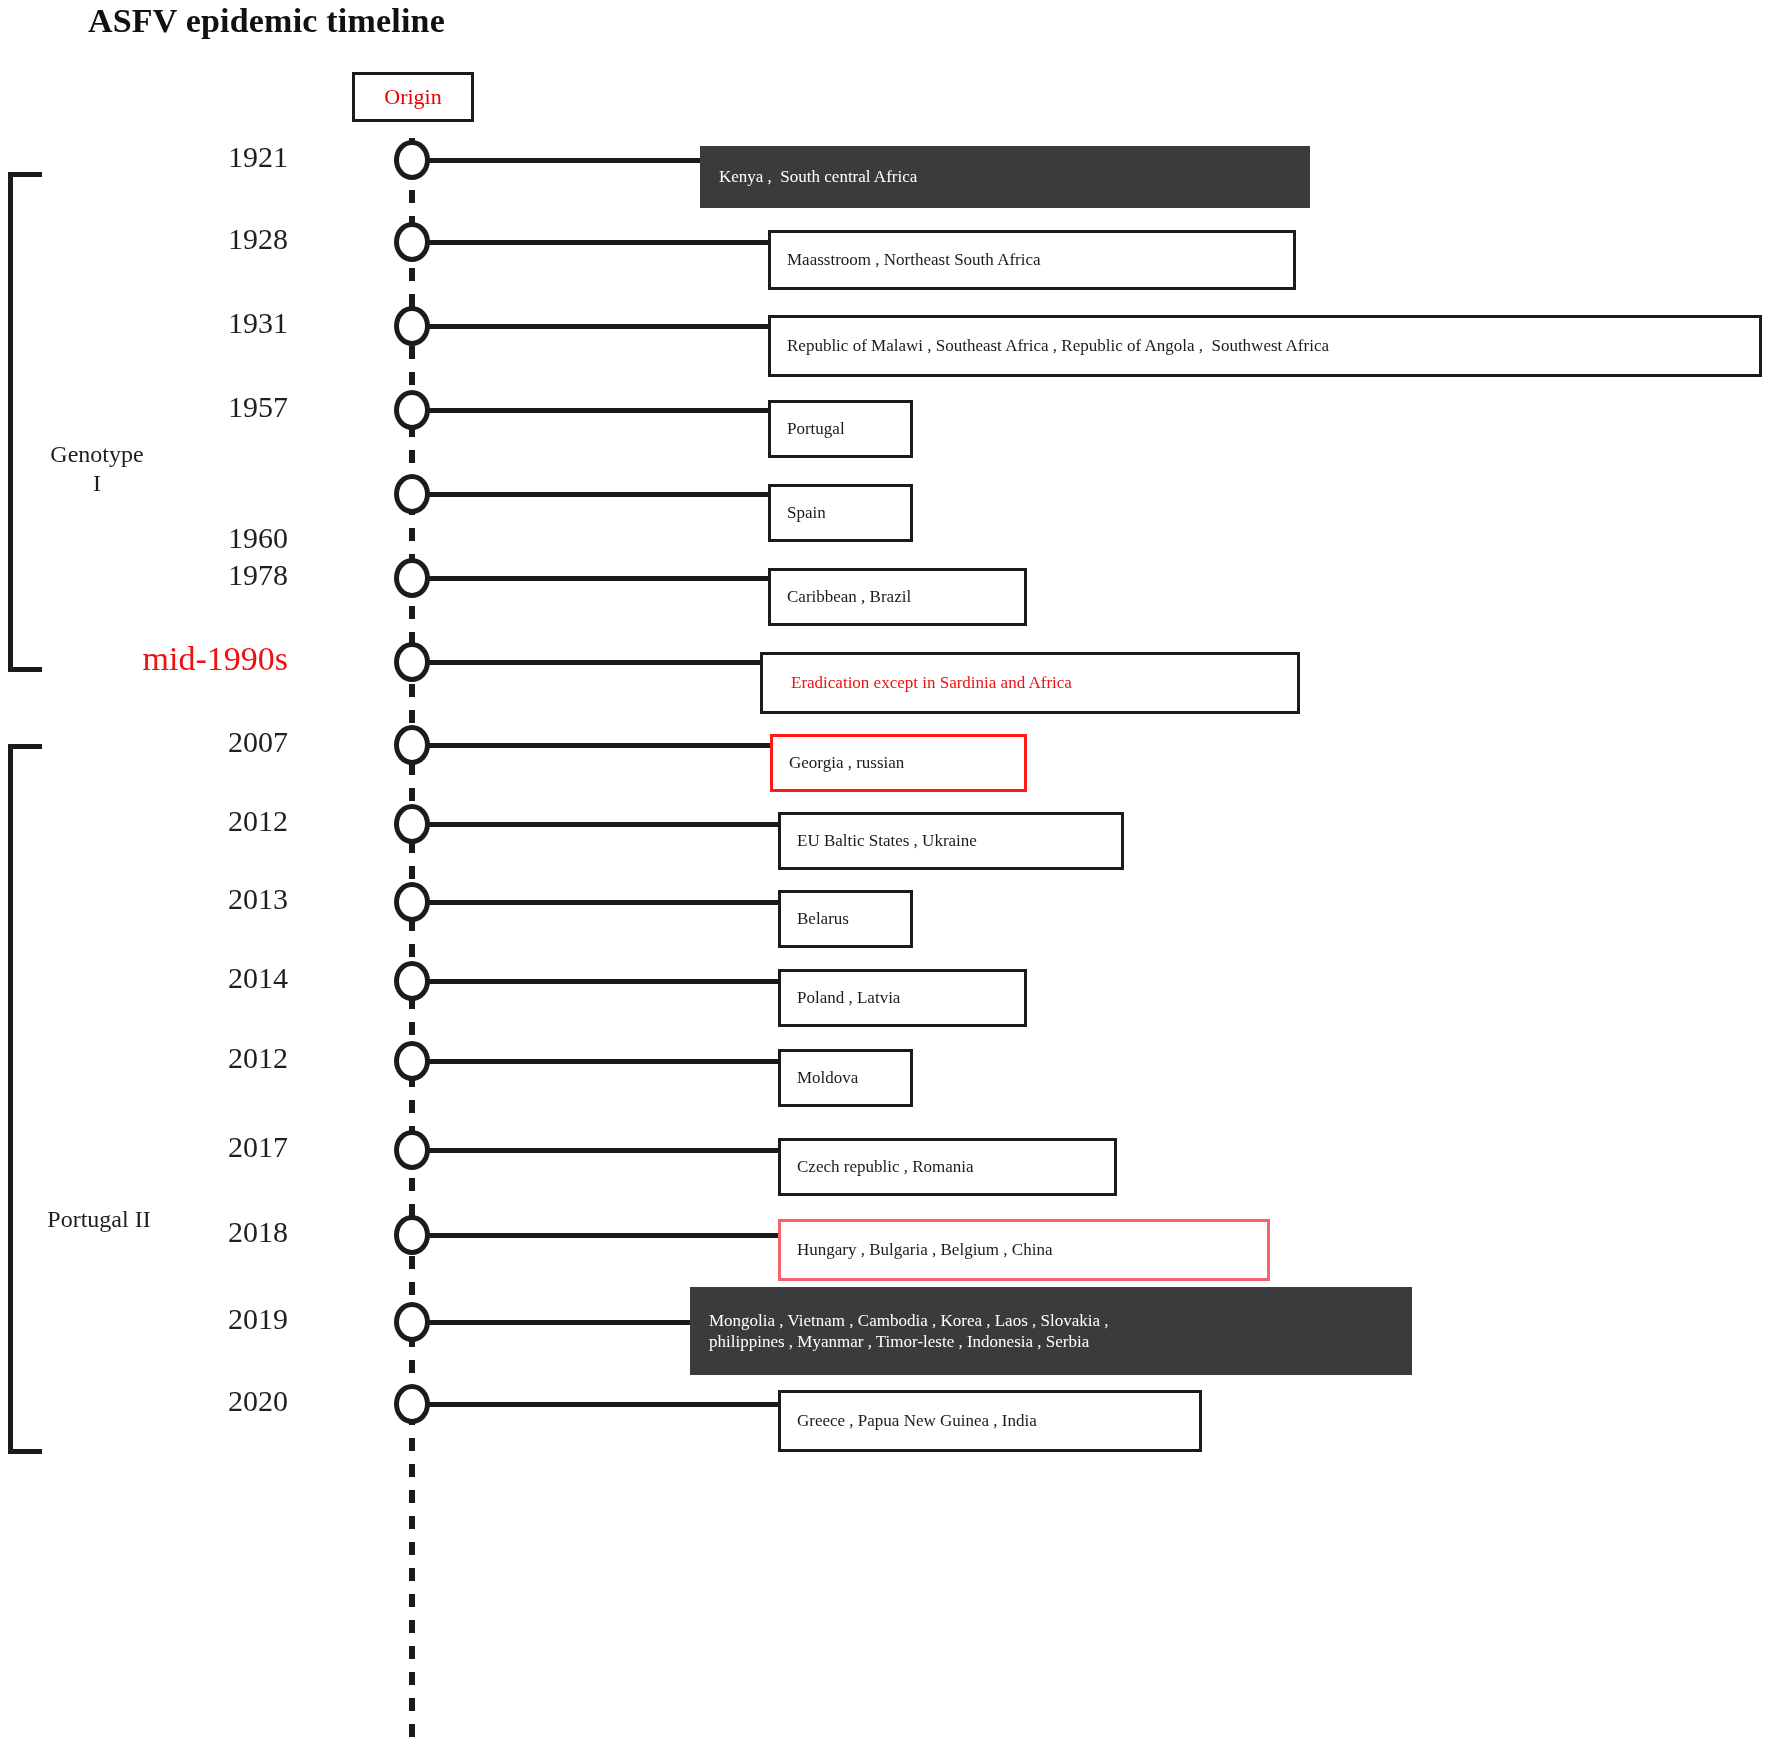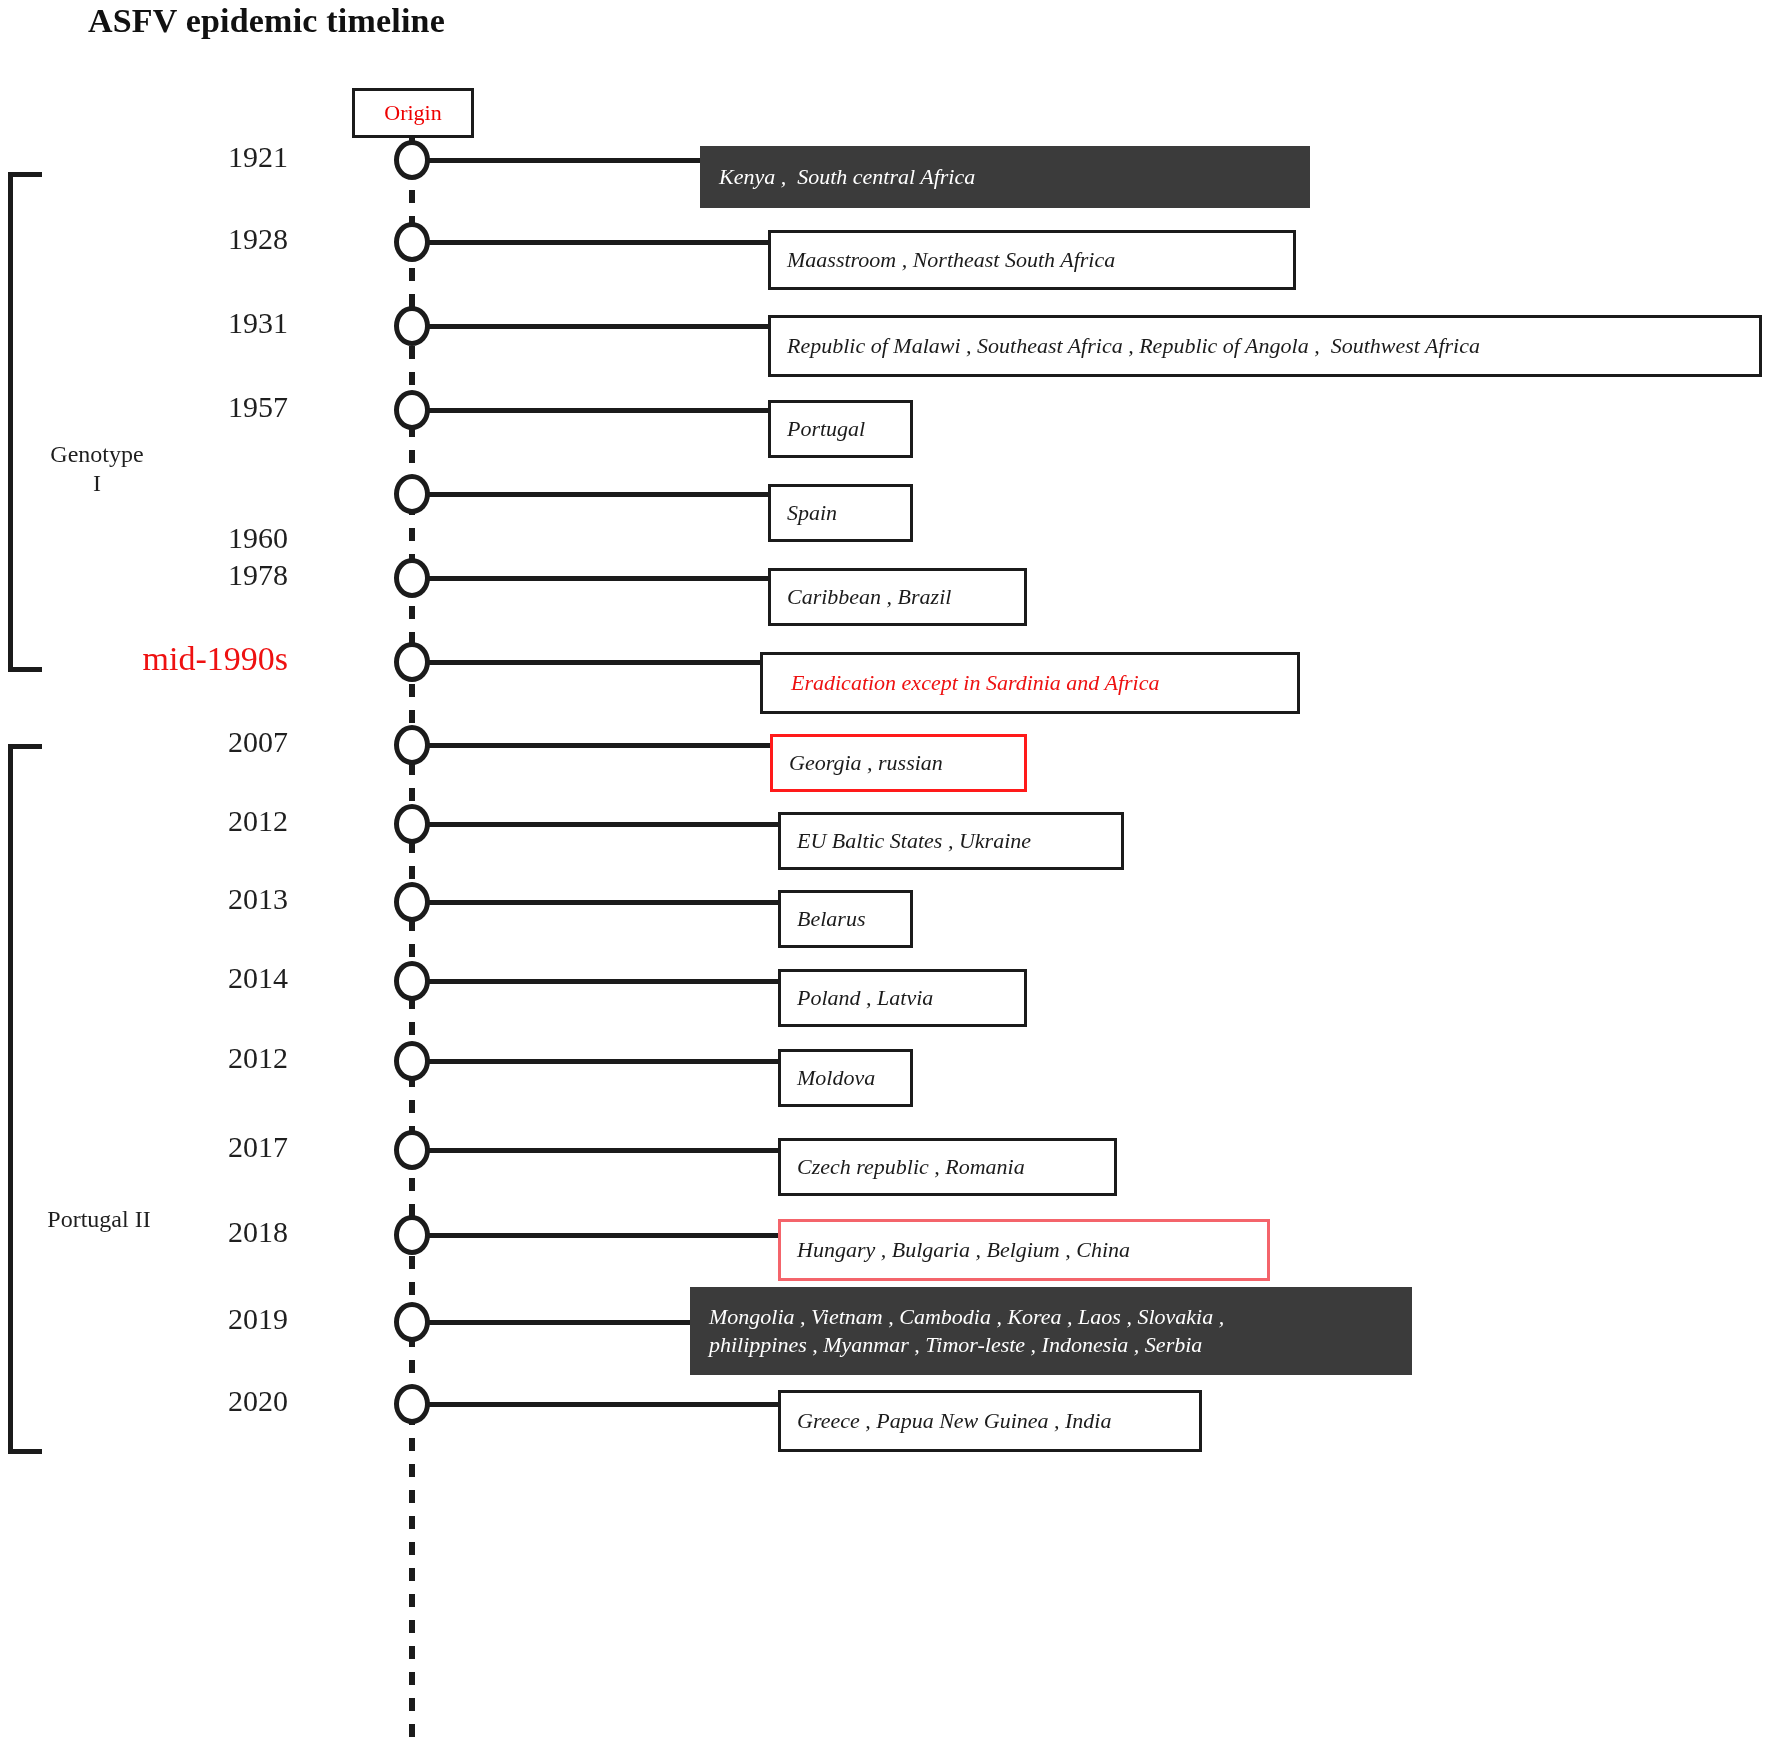--- a/index.html
+++ b/index.html
@@ -40,21 +40,21 @@
     height: 1600px;
     background-image: linear-gradient(to bottom, #1b1b1b 0px, #1b1b1b 13px, rgba(255,255,255,0) 13px, rgba(255,255,255,0) 26px);
     background-size: 6px 26px;
     background-repeat: repeat-y;
   }
 
   
   .origin-box {
     position: absolute;
     left: 352px;
-    top: 88px;
+    top: 72px;
     width: 122px;
     height: 50px;
     box-sizing: border-box;
     border: 3px solid #1b1b1b;
     background: #ffffff;
     display: flex;
     align-items: center;
     justify-content: center;
     font-size: 22px;
     color: #ee0000;
@@ -94,25 +94,24 @@
     position: absolute;
     box-sizing: border-box;
     background: #ffffff;
     border: 3px solid #1b1b1b;
     display: flex;
     align-items: center;
     z-index: 3;
   }
   .event-box .etext {
     padding: 0 16px;
-    font-size: 22px;
+    font-size: 17px;
     line-height: 1.26;
     color: #1b1b1b;
     white-space: pre;
-    font-style: italic;
   }
   .event-box.filled {
     background: #3b3b3b;
     border-color: #3b3b3b;
   }
   .event-box.filled .etext {
     color: #ffffff;
   }
   .event-box.red-border {
     border-color: #ff1a1a;

